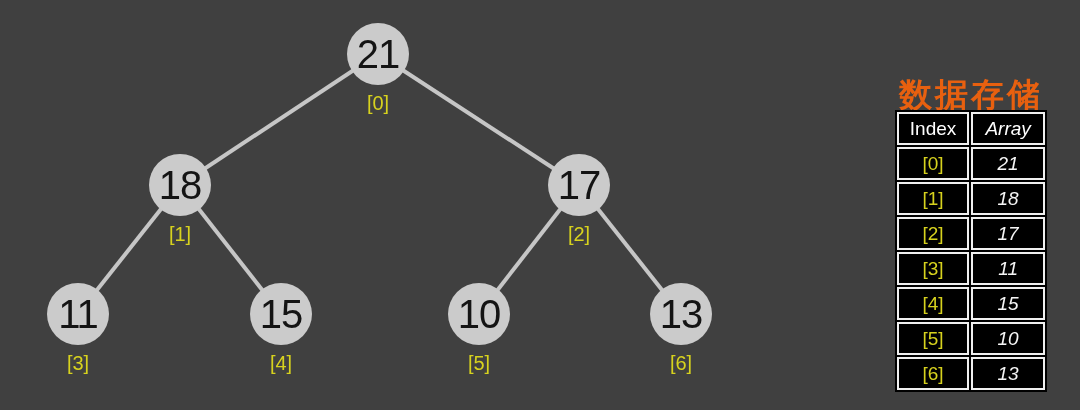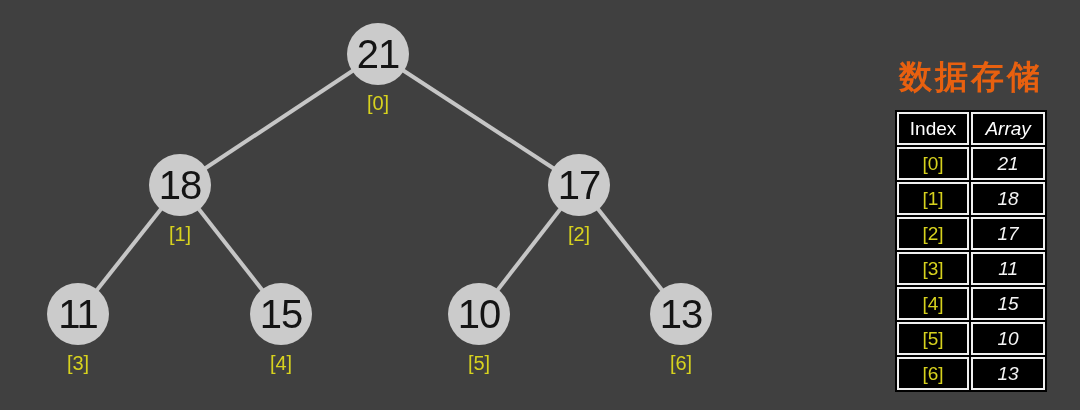--- a/index.html
+++ b/index.html
@@ -40,21 +40,21 @@
     font-weight: 400;
   }
   .panel {
     position: absolute;
     left: 895px;
     top: 0;
     width: 152px;
   }
   .panel-title {
     position: absolute;
-    top: 55px;
+    top: 73px;
     left: 0;
     width: 152px;
     text-align: center;
     font-size: 33px;
     font-weight: bold;
     letter-spacing: 3px;
     white-space: nowrap;
   }
   .storage-table {
     position: absolute;

